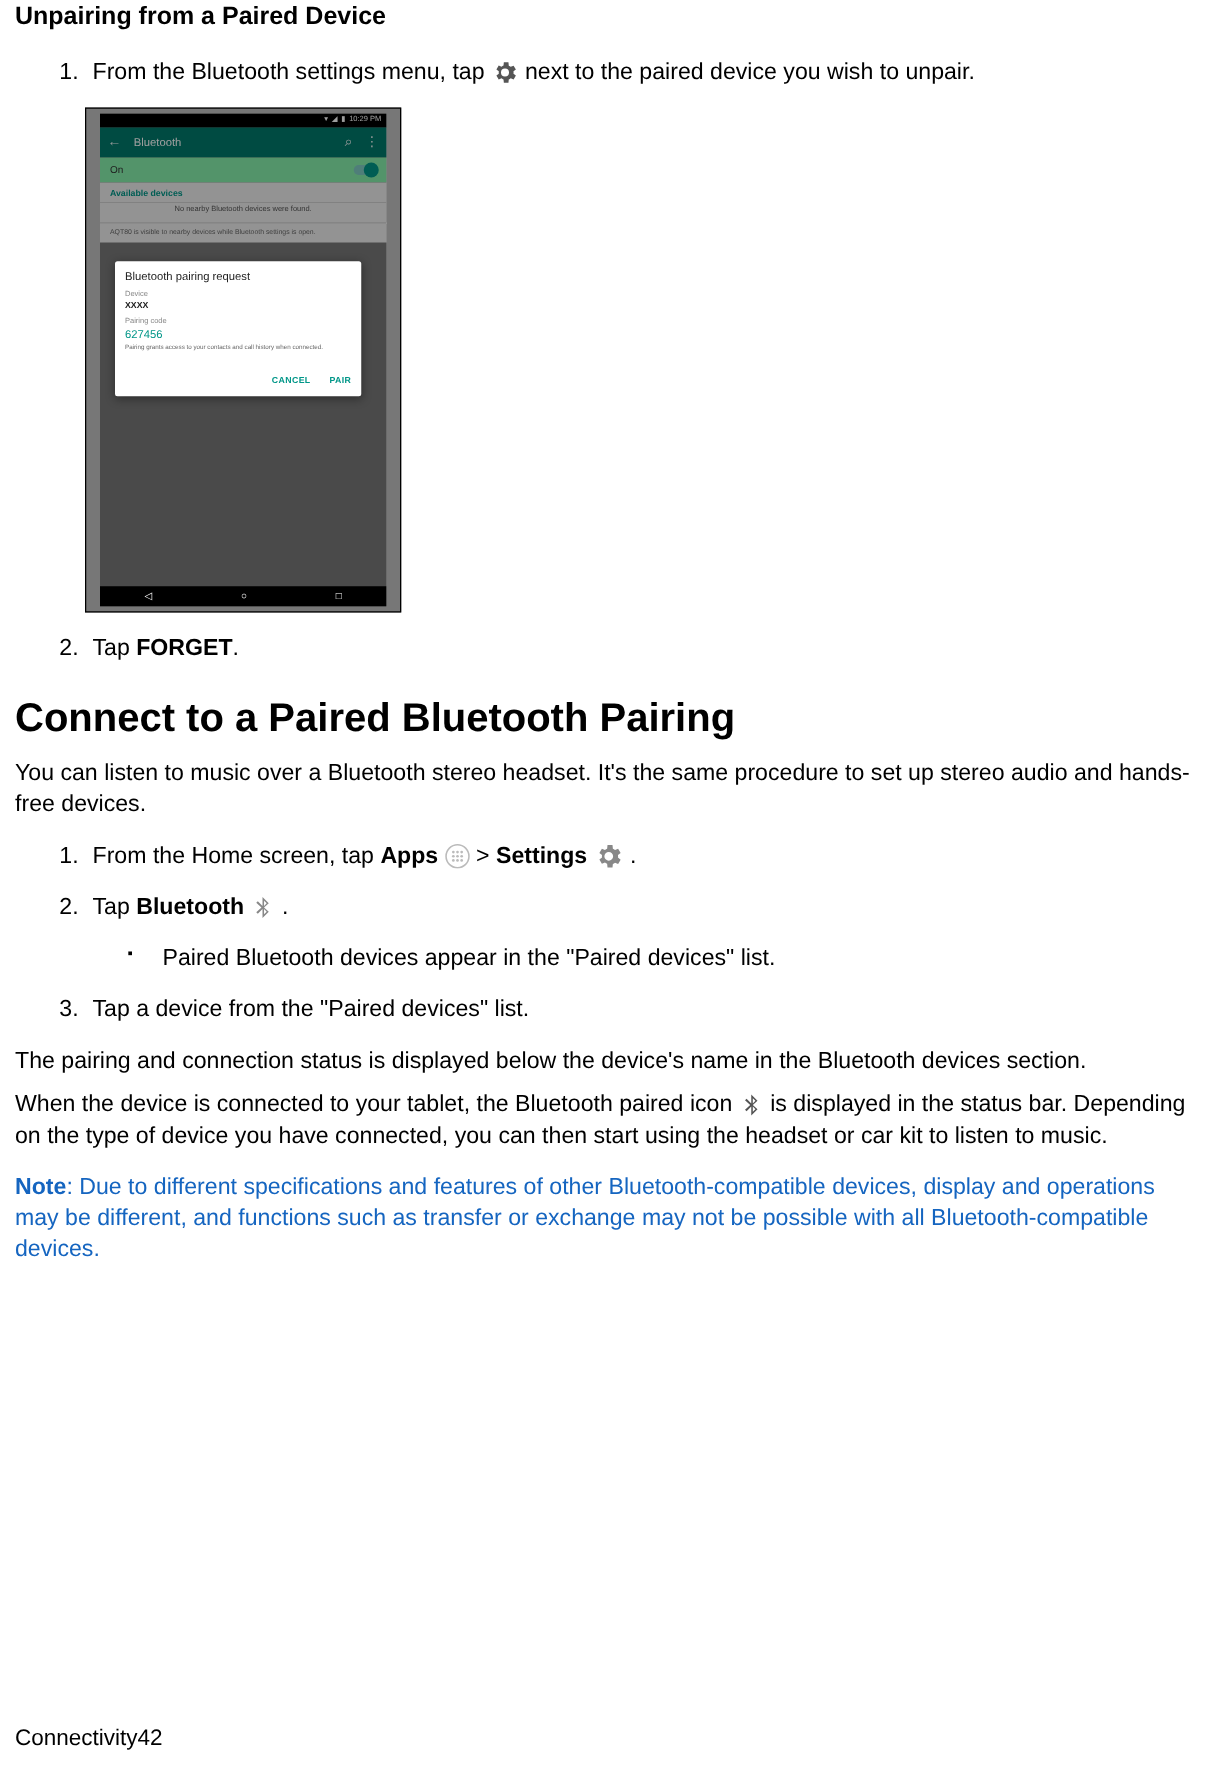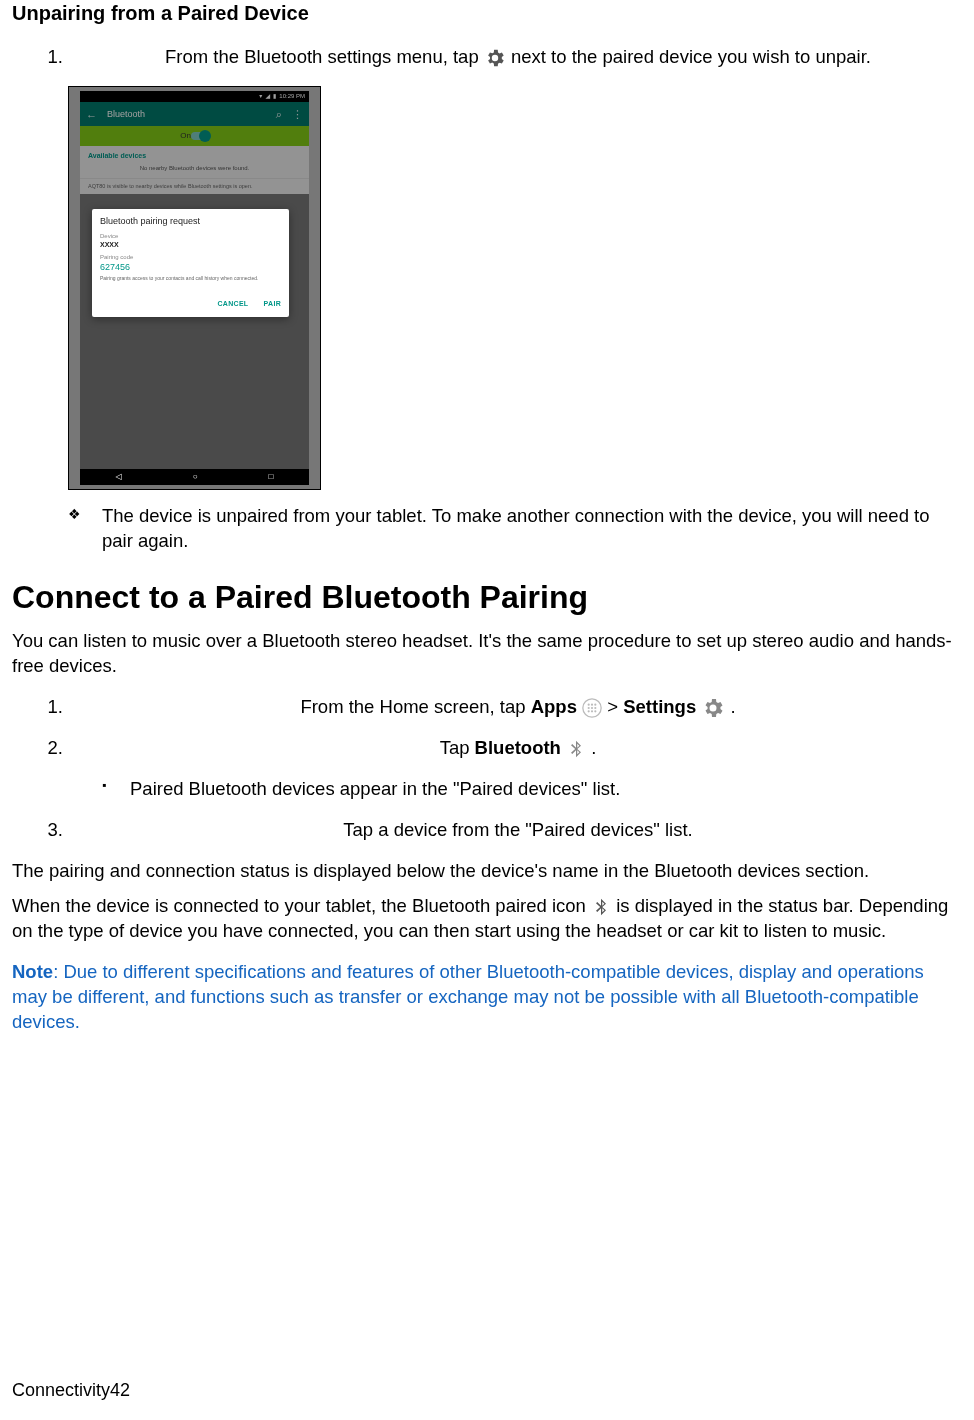--- a/index.html
+++ b/index.html
@@ -26,21 +26,20 @@
   h2.section-head {
     font-family: Arial, Helvetica, sans-serif;
     font-size: 32px;
     font-weight: 900;
     margin: 22px 0 6px 0;
   }
   ol.steps {
     list-style: decimal;
     padding-left: 56px;
     margin: 4px 0;
-    text-align: center;
   }
   ol.steps > li {
     padding-left: 6px;
     margin: 16px 0;
   }
   ul.diamond {
     list-style: none;
     padding-left: 84px;
     margin: 12px 0;
   }
@@ -133,25 +132,25 @@
     color: #fff;
     display: flex;
     align-items: center;
     font-size: 9px;
     padding: 0 6px;
     gap: 10px;
   }
   .app-bar .title { flex: 1; }
   .app-bar .glyph { font-size: 11px; opacity: .9; }
   .on-row {
-    background: #84cc16;
+    background: #86efac;
     height: 20px;
     display:flex;
     align-items:center;
-    justify-content:center;
+    justify-content:space-between;
     padding: 0 8px;
     font-size: 8px;
     color:#333;
   }
   .switch {
     width: 18px; height:8px;
     background:#80cbc4;
     border-radius: 4px;
     position:relative;
   }
@@ -277,23 +276,25 @@
       </div>
 
       <div class="nav-bar">
         <span>◁</span>
         <span>○</span>
         <span>□</span>
       </div>
     </div>
   </div>
 
-  <ul class="diamond">
-    <li>The device is unpaired from your tablet. To make another connection with the device, you will need to pair again.</li>
-  </ul>
+  <ol class="steps" start="2">
+    <li>
+      <span>Tap </span><b>FORGET</b><span>.</span>
+    </li>
+  </ol>
 
   <h2 class="section-head">Connect to a Paired Bluetooth Pairing</h2>
   <p class="body">You can listen to music over a Bluetooth stereo headset. It's the same procedure to set up stereo audio and hands-free devices.</p>
 
   <ol class="steps">
     <li>
       <span>From the Home screen, tap </span><b>Apps</b>
       <span class="icon apps-icon">
         <svg viewBox="0 0 24 24">
             <circle cx="12" cy="12" r="11" fill="none" stroke="#bbb" stroke-width="1.5"></circle>

